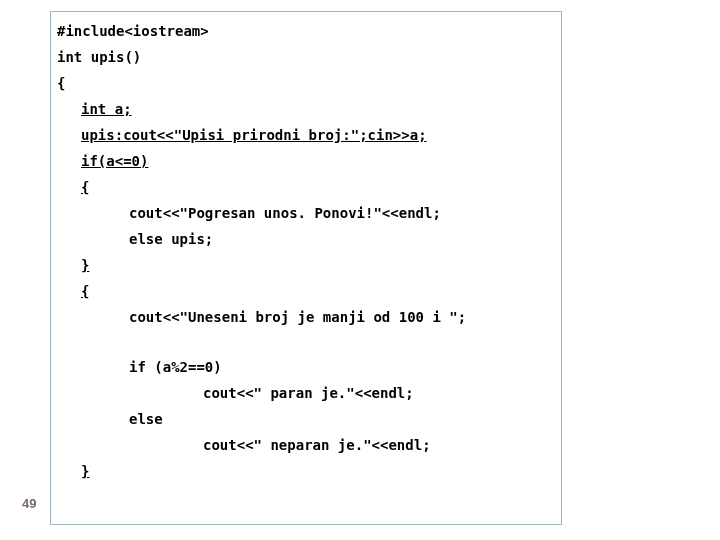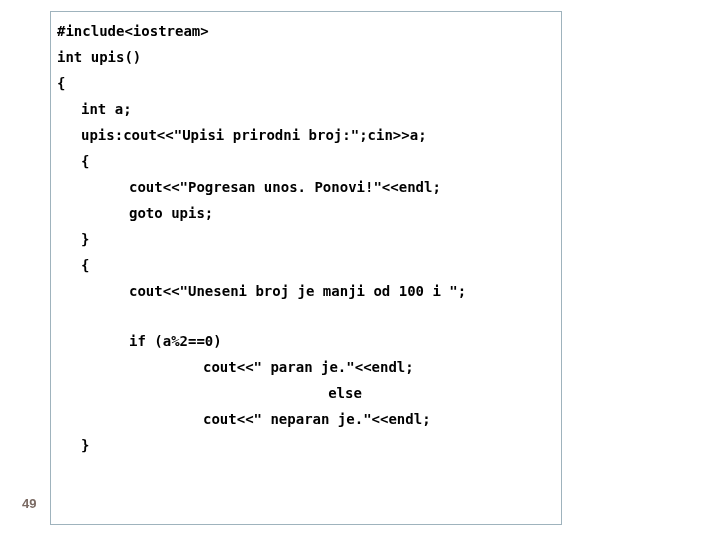--- a/index.html
+++ b/index.html
@@ -51,21 +51,21 @@
     font-weight: bold;
     color: #000000;
     line-height: 26px;
     height: 26px;
     white-space: pre;
     letter-spacing: 0px;
   }
 
   
   .ind-0 { padding-left: 6px; }
-  .ind-1 { padding-left: 30px; }
+  .ind-1 { padding-left: 30px; text-decoration: underline; }
   .ind-2 { padding-left: 78px; }
   .ind-3 { padding-left: 152px; }
 
   #slide-number {
     position: absolute;
     left: 13px;
     top: 496px;
     font-family: "Liberation Sans", sans-serif;
     font-size: 13px;
     font-weight: bold;
@@ -79,29 +79,30 @@
 
 <div id="slide" style="background: rgb(255, 255, 255);">
 
   <div id="code-box" style="border-color: rgb(159, 179, 189);">
     <div id="code-lines">
         <div class="code-line ind-0" style="color: rgb(0, 0, 0);">#include&lt;iostream&gt;</div>
         <div class="code-line ind-0" style="color: rgb(0, 0, 0);">int upis()</div>
         <div class="code-line ind-0" style="color: rgb(0, 0, 0);">{</div>
         <div class="code-line ind-1" style="color: rgb(0, 0, 0);">int a;</div>
         <div class="code-line ind-1" style="color: rgb(0, 0, 0);">upis:cout&lt;&lt;"Upisi prirodni broj:";cin&gt;&gt;a;</div>
+        <div class="code-line ind-1" style="color: rgb(0, 0, 0);">if(a&lt;=0)</div>
         <div class="code-line ind-1" style="color: rgb(0, 0, 0);">{</div>
         <div class="code-line ind-2" style="color: rgb(0, 0, 0);">cout&lt;&lt;"Pogresan unos. Ponovi!"&lt;&lt;endl;</div>
-        <div class="code-line ind-2" style="color: rgb(0, 0, 0);">goto upis;</div>
+        <div class="code-line ind-2" style="color: rgb(0, 0, 0);">else upis;</div>
         <div class="code-line ind-1" style="color: rgb(0, 0, 0);">}</div>
         <div class="code-line ind-1" style="color: rgb(0, 0, 0);">{</div>
         <div class="code-line ind-2" style="color: rgb(0, 0, 0);">cout&lt;&lt;"Uneseni broj je manji od 100 i ";</div>
         <div class="code-line ind-2" style="color: rgb(0, 0, 0); margin-top: 24px;">if (a%2==0)</div>
         <div class="code-line ind-3" style="color: rgb(0, 0, 0);">cout&lt;&lt;" paran je."&lt;&lt;endl;</div>
-        <div class="code-line ind-2" style="color: rgb(0, 0, 0); text-align: center;">else</div>
+        <div class="code-line ind-2" style="color: rgb(0, 0, 0);">else</div>
         <div class="code-line ind-3" style="color: rgb(0, 0, 0);">cout&lt;&lt;" neparan je."&lt;&lt;endl;</div>
         <div class="code-line ind-1" style="color: rgb(0, 0, 0);">}</div>
       </div>
   </div>
 
   <div id="slide-number" style="color: rgb(122, 106, 99);">49</div>
 
 </div>
 
 </body></html>

